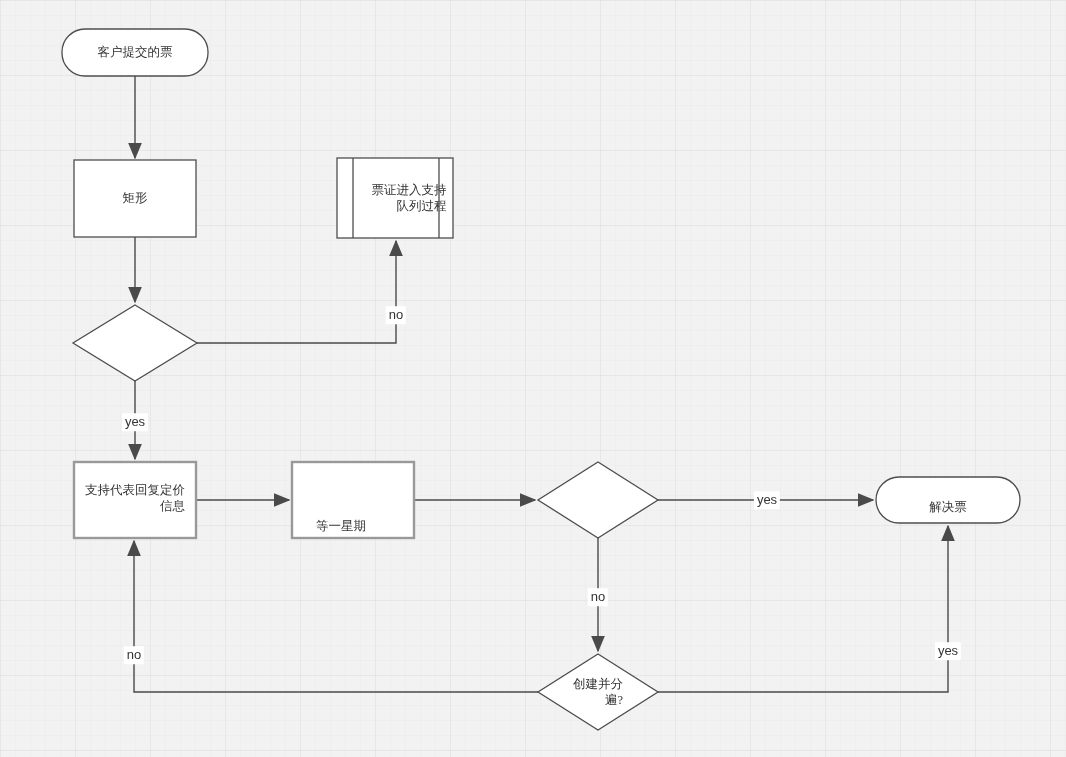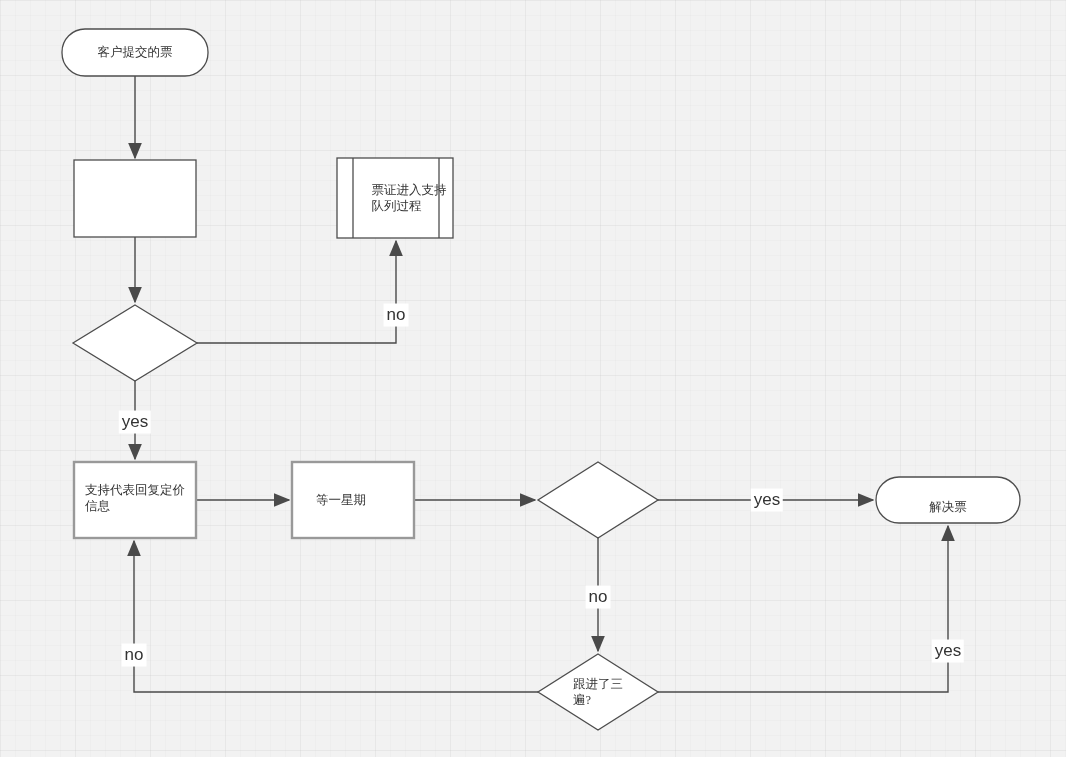--- a/index.html
+++ b/index.html
@@ -19,34 +19,34 @@
       linear-gradient(to right, rgba(0,0,0,0.016) 1px, transparent 1px),
       linear-gradient(to bottom, rgba(0,0,0,0.016) 1px, transparent 1px);
     background-size:75px 75px,75px 75px,15px 15px,15px 15px;
   }
   svg.layer{position:absolute;left:0;top:0;}
   .node-label{
     position:absolute;
     display:flex;
     align-items:center;
     justify-content:center;
-    text-align:left;
+    text-align:right;
     font-size:12.5px;
     line-height:1.3;
     color:#333333;
     white-space:pre-line;
     pointer-events:none;
     font-family:Liberation Serif, serif;
   }
   .edge-label{
     position:absolute;
     transform:translate(-50%,-50%);
     background:#ffffff;
     padding:0 3px;
-    font-size:17px;
+    font-size:13px;
     line-height:1.35;
     color:#333333;
     pointer-events:none;
   }
 </style>
 </head>
 <body>
 
 <div class="canvas">
 
@@ -81,27 +81,28 @@
       <polygon points="135,305 197,343 135,381 73,343"></polygon>
       <rect x="74" y="462" width="122" height="76" stroke="#999999" stroke-width="2.4"></rect>
       <rect x="292" y="462" width="122" height="76" stroke="#999999" stroke-width="2.4"></rect>
       <polygon points="598,462 658,500 598,538 538,500"></polygon>
       <rect x="876" y="477" width="144" height="46" rx="23" ry="23"></rect>
       <polygon points="598,654 658,692 598,730 538,692"></polygon>
     </g>
   </svg>
 
   <div class="node-label" style="left:62px;top:29px;width:146px;height:47px;">客户提交的票</div>
+  <div class="node-label" style="left:74px;top:160px;width:122px;height:77px;">矩形</div>
   <div class="node-label" style="left:366px;top:158px;width:86px;height:80px;">票证进入支持
 队列过程</div>
   <div class="node-label" style="left:77px;top:462px;width:116px;height:72px;">支持代表回复定价
 信息</div>
-  <div class="node-label" style="left:292px;top:462px;width:98px;height:76px;">等一星期</div>
+  <div class="node-label" style="left:292px;top:488px;width:98px;height:76px;">等一星期</div>
   <div class="node-label" style="left:876px;top:477px;width:144px;height:60px;">解决票</div>
-  <div class="node-label" style="left:558px;top:654px;width:80px;height:76px;">跟进了三
+  <div class="node-label" style="left:558px;top:654px;width:80px;height:76px;">创建并分
 遍?</div>
 
   <div class="edge-label" style="left:396px;top:315px;">no</div>
   <div class="edge-label" style="left:135px;top:422px;">yes</div>
   <div class="edge-label" style="left:767px;top:500px;">yes</div>
   <div class="edge-label" style="left:598px;top:597px;">no</div>
   <div class="edge-label" style="left:134px;top:655px;">no</div>
   <div class="edge-label" style="left:948px;top:651px;">yes</div>
 
 </div>

